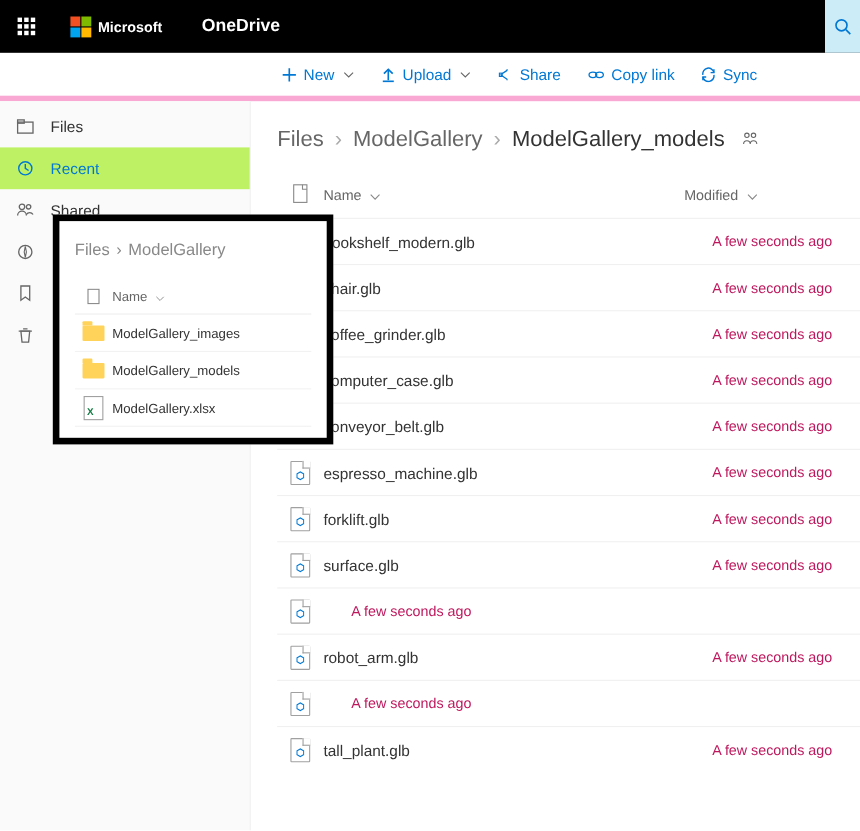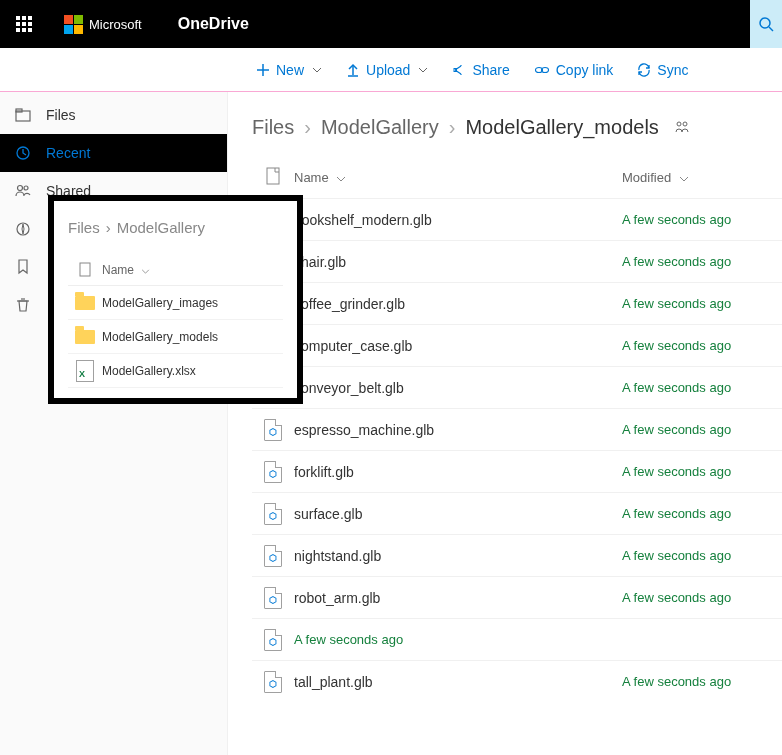--- a/index.html
+++ b/index.html
@@ -8,53 +8,53 @@
     .header { background: #000; height: 48px; display: flex; align-items: center; padding: 0 0 0 8px; }
     .waffle { width: 32px; height: 32px; display: flex; align-items: center; justify-content: center; cursor: pointer; }
     .waffle-grid { display: grid; grid-template-columns: repeat(3, 4px); grid-template-rows: repeat(3, 4px); gap: 2px; }
     .waffle-grid span { background: #fff; }
     .ms-logo { display: flex; align-items: center; margin-left: 24px; gap: 6px; }
     .ms-grid { display: grid; grid-template-columns: 9px 9px; grid-template-rows: 9px 9px; gap: 1px; }
     .ms-grid span:nth-child(1) { background: #f25022; }
     .ms-grid span:nth-child(2) { background: #7fba00; }
     .ms-grid span:nth-child(3) { background: #00a4ef; }
     .ms-grid span:nth-child(4) { background: #ffb900; }
-    .ms-text { color: #fff; font-size: 13px; font-weight: 400; }
+    .ms-text { color: #fff; font-size: 13px; font-weight: 700; }
     .app-name { color: #fff; font-size: 16px; font-weight: 600; margin-left: 36px; }
     .spacer { flex: 1; }
     .search-btn { width: 32px; height: 48px; background: #ccecf8; display: flex; align-items: center; justify-content: center; cursor: pointer; }
     
-    .toolbar { height: 44px; border-bottom: 1px solid #f9a8d4; display: flex; align-items: center; padding-left: 248px; gap: 8px; }
+    .toolbar { height: 44px; border-bottom: 5px solid #f9a8d4; display: flex; align-items: center; padding-left: 248px; gap: 8px; }
     .tb-item { display: flex; align-items: center; gap: 6px; padding: 6px 8px; color: #0078d4; cursor: pointer; font-size: 14px; }
     .tb-item svg { flex-shrink: 0; }
     .chev { margin-left: 2px; }
     
     .body { display: flex; height: calc(755px - 48px - 44px); }
     .sidebar { width: 228px; background: #fafafa; padding-top: 4px; border-right: 1px solid #f0f0f0; }
     .nav-item { display: flex; align-items: center; gap: 14px; padding: 10px 14px; cursor: pointer; color: #333; }
-    .nav-item.active { background: #000000; color: #0078d4; }
+    .nav-item.active { background: #bef264; color: #0078d4; }
     .nav-item.icon-only { padding: 10px 14px; }
     .nav-icon { width: 18px; height: 18px; display: flex; align-items: center; justify-content: center; }
     
     .content { flex: 1; padding: 24px 0 0 24px; position: relative; overflow: hidden; }
     .breadcrumb { display: flex; align-items: center; gap: 10px; font-size: 20px; color: #666; margin-bottom: 28px; }
     .breadcrumb .sep { color: #aaa; }
     .breadcrumb .current { color: #333; }
     .share-indicator { margin-left: 6px; }
     
     .cols { display: flex; align-items: center; padding: 0 0 10px 0; color: #666; font-size: 13px; }
     .col-icon { width: 42px; text-align: center; }
     .col-name { flex: 1; padding-left: 0; }
     .col-mod { width: 160px; }
     .sort-chev { margin-left: 4px; }
     
     .files .row { display: flex; align-items: center; height: 42px; border-top: 1px solid #f0f0f0; }
     .row-icon { width: 42px; display: flex; align-items: center; justify-content: center; }
     .row-name { flex: 1; color: #333; }
-    .row-mod { width: 160px; color: #15803d; font-size: 13px; }
+    .row-mod { width: 160px; color: #be185d; font-size: 13px; text-align: center; }
     
     .inset { position: absolute; left: 48px; top: 195px; width: 255px; z-index: 10; }
     .inset-panel { background: #fff; border: 6px solid #000; padding: 18px 14px 10px 14px; }
     .inset-crumb { font-size: 15px; color: #888; margin-bottom: 18px; display: flex; gap: 6px; }
     .inset-cols { display: flex; align-items: center; padding: 8px 0; color: #666; font-size: 12px; border-bottom: 1px solid #eee; }
     .inset-col-icon { width: 34px; display:flex; justify-content:center; }
     .inset-rows .irow { display: flex; align-items: center; height: 34px; font-size: 12px; color: #333; border-bottom: 1px solid #f2f2f2;}
     .irow-icon { width: 34px; display: flex; justify-content: center; }
     
     
@@ -313,21 +313,20 @@
           </div>
           <div class="row-name">surface.glb</div>
           <div class="row-mod">A few seconds ago</div>
         </div>
         <div class="row">
           <div class="row-icon">
             <div class="file-glyph">
               <span class="badge">⬡</span>
             </div>
           </div>
-          <div class="row-name">nightstand.glb</div>
           <div class="row-mod">A few seconds ago</div>
         </div>
         <div class="row">
           <div class="row-icon">
             <div class="file-glyph">
               <span class="badge">⬡</span>
             </div>
           </div>
           <div class="row-name">robot_arm.glb</div>
           <div class="row-mod">A few seconds ago</div>

